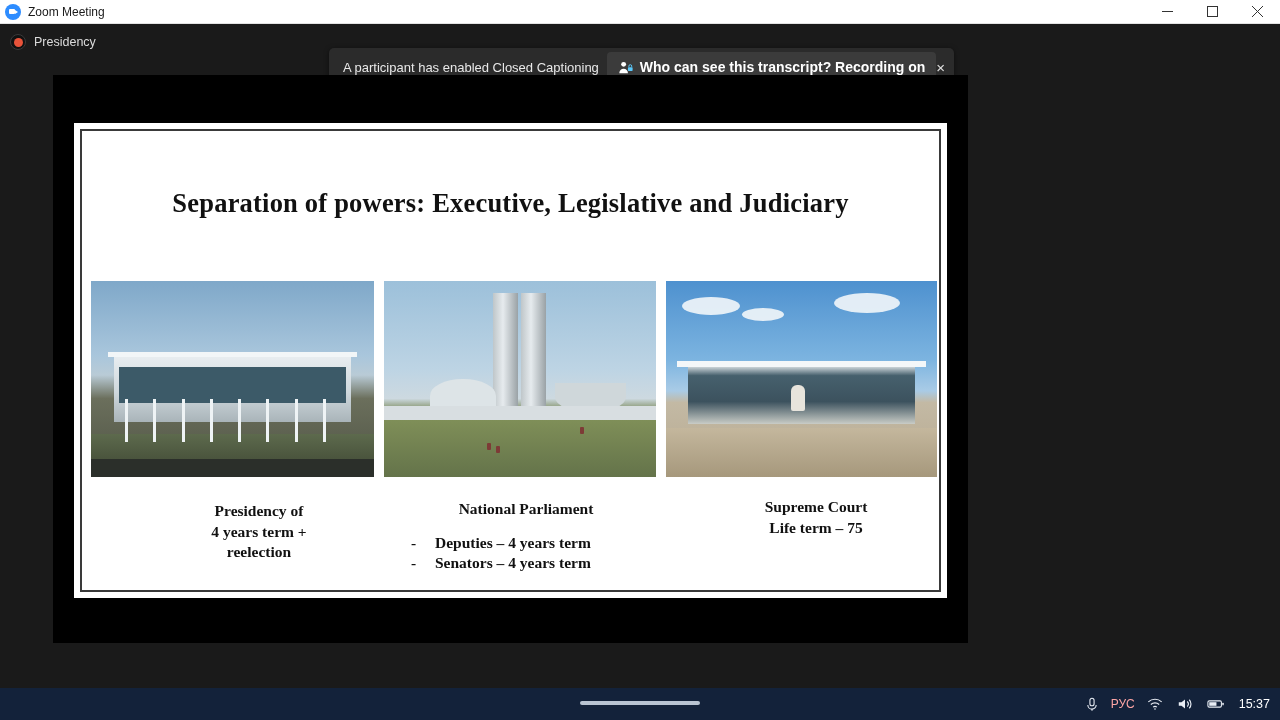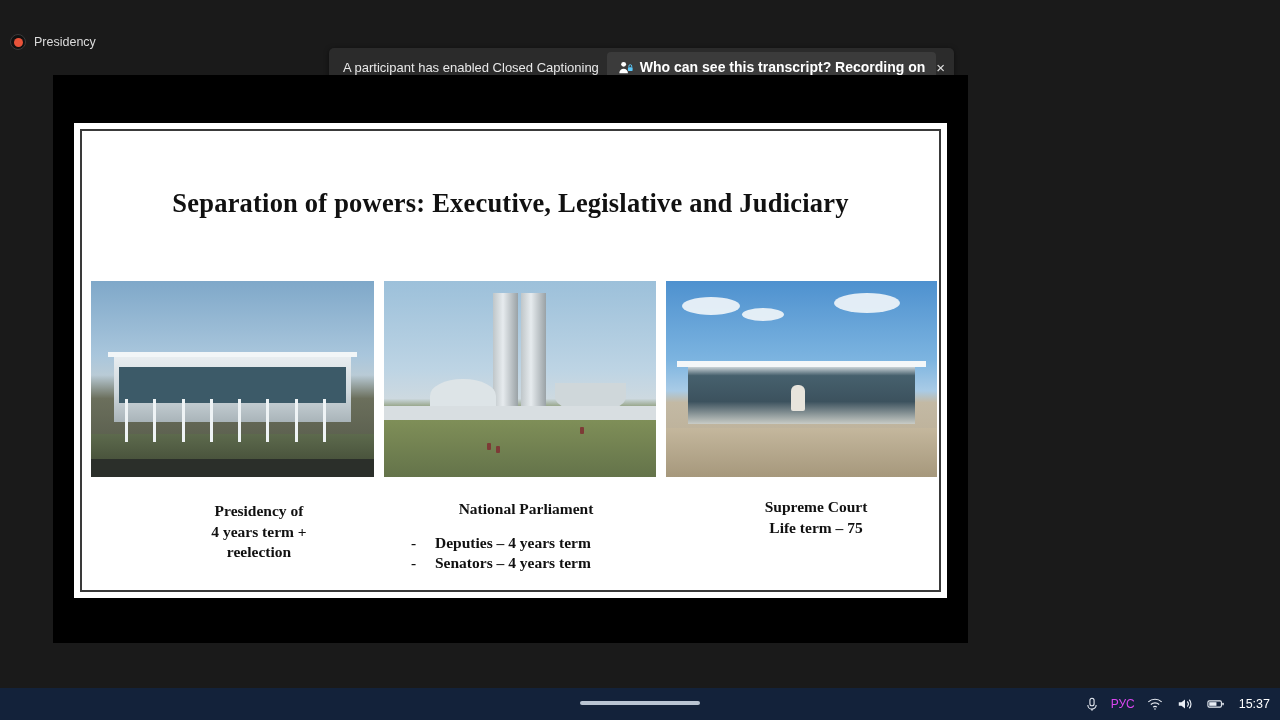--- a/index.html
+++ b/index.html
@@ -188,28 +188,49 @@
   .taskbar {
     position: absolute; left: 0; bottom: 0; width: 1280px; height: 32px;
     background: #13223a; display: flex; align-items: center;
   }
   .tb-handle {
     position: absolute; left: 580px; top: 13px; width: 120px; height: 4px;
     background: #b9c4d2; border-radius: 2px;
   }
   .tray { margin-left: auto; display: flex; align-items: center; height: 32px; padding-right: 10px; gap: 10px; }
   .tray-item { display: flex; align-items: center; justify-content: center; color: #e9eef5; height: 32px; padding: 0 2px; }
-  .tray-lang { font-size: 12px; color: #d946ef; }
+  .tray-lang { font-size: 12px; color: #fca5a5; }
   .tray-clock { font-size: 12.5px; color: #ffffff; padding-left: 2px; }
 </style>
 </head>
 <body>
 
 <div id="root">
 
+  <div class="titlebar">
+    <div class="tb-logo"></div>
+    <div class="tb-title">Zoom Meeting</div>
+    <div class="tb-controls">
+      <div class="tb-btn">
+        <svg width="11" height="11" viewBox="0 0 11 11">
+            <rect x="0" y="5" width="11" height="1" fill="currentColor"></rect>
+          </svg>
+      </div>
+      <div class="tb-btn">
+        <svg width="11" height="11" viewBox="0 0 11 11">
+            <rect x="0.5" y="0.5" width="10" height="10" fill="none" stroke="currentColor"></rect>
+          </svg>
+      </div>
+      <div class="tb-btn close">
+        <svg width="11" height="11" viewBox="0 0 11 11">
+            <path d="M0 0 L11 11 M11 0 L0 11" stroke="currentColor" stroke-width="1" fill="none"></path>
+          </svg>
+      </div>
+    </div>
+  </div>
 
   <div class="recording-bar">
     <div class="rec-dot">
         <i></i>
       </div>
     <div class="rec-label">Presidency</div>
   </div>
 
   <div class="cc-notice">
     <div class="cc-text">A participant has enabled Closed Captioning</div>

